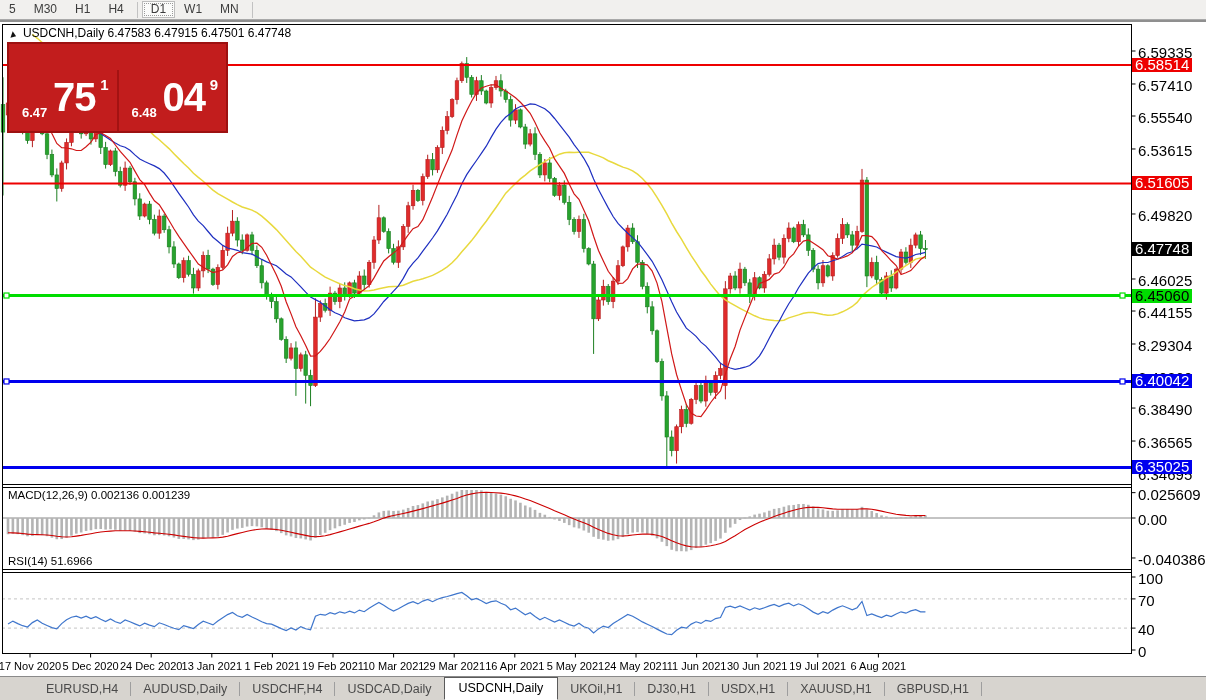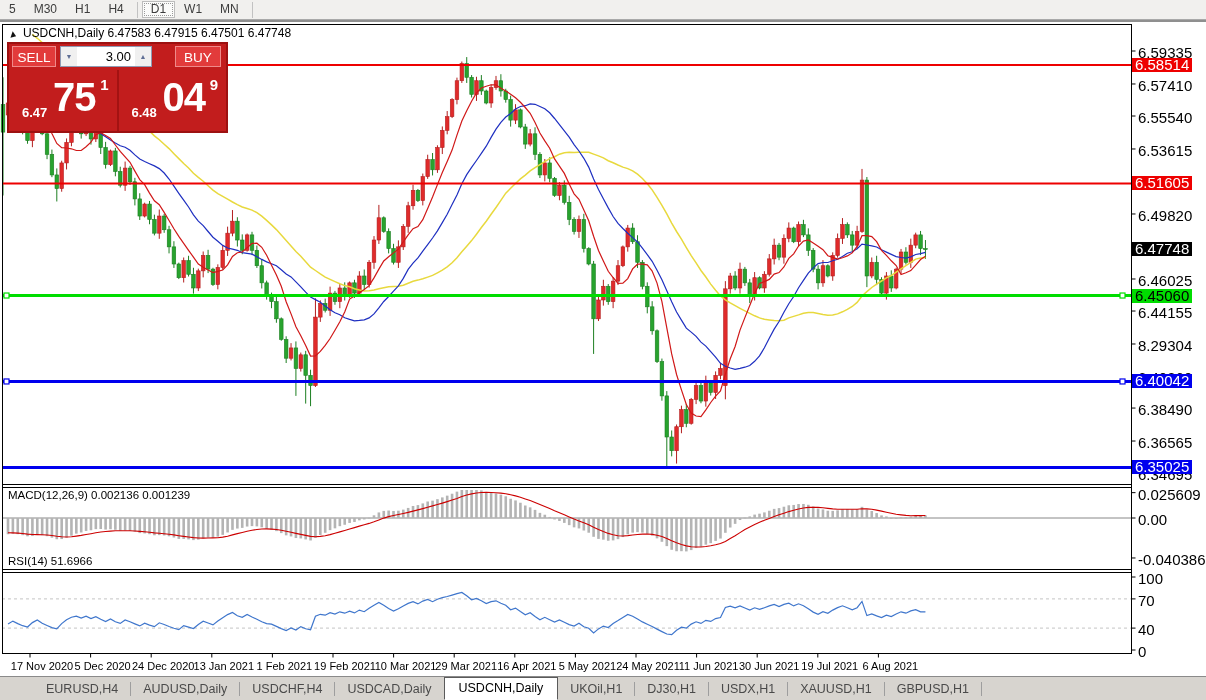--- a/index.html
+++ b/index.html
@@ -41,21 +41,21 @@
   
   .price-axis{position:absolute;left:1132px;top:21px;width:74px;height:633px;z-index:2;cursor:ns-resize;}
   .axlabel{position:absolute;font-size:15px;color:#000;left:6px;white-space:nowrap;}
   .axlabel.box{left:0;padding:0 3px;height:14px;line-height:14px;min-width:52px;}
   .axlabel.red{background:#ee0000;color:#fff;}
   .axlabel.green{background:#00dd00;color:#000;}
   .axlabel.blue{background:#0000ee;color:#fff;}
   .axlabel.black{background:#000;color:#fff;}
   
   .date-axis{position:absolute;left:0;top:658px;width:1131px;height:16px;z-index:2;cursor:ew-resize;}
-  .datelabel{position:absolute;top:2px;font-size:11px;color:#000;transform:translateX(-50%);white-space:nowrap;margin-left:12px;}
+  .datelabel{position:absolute;top:2px;font-size:11px;color:#000;transform:translateX(-50%);white-space:nowrap;}
   
   .tabbar{position:absolute;left:0;top:676px;width:1206px;height:24px;background:#d7d4cf;
     border-top:1px solid #8a8a8a;display:flex;align-items:flex-end;z-index:5;padding-left:34px;box-sizing:border-box;}
   .tab{font-size:12.5px;color:#4a4a4a;padding:3px 12px 4px 12px;cursor:pointer;white-space:nowrap;}
   .tab.active{background:#fff;color:#000;border:1px solid #5a5a5a;border-bottom:1px solid #fff;padding:3px 14px 4px 14px;}
   .tab-sep{width:1px;height:14px;background:#9e9e9e;margin:0 0 4px 0;}
   .tab-arrows{position:absolute;right:12px;top:7px;font-size:10px;color:#555;letter-spacing:18px;cursor:pointer;}
 </style>
 </head>
 <body>
@@ -725,33 +725,20 @@
         <line x1="878.4" y1="654" x2="878.4" y2="657.5" stroke="#000" stroke-width="1"></line>
       </g>
     </svg>
 
   <div class="chart-title"><span class="cursor-icon">▲</span><span>USDCNH,Daily</span>&nbsp;<span>6.47583 6.47915 6.47501 6.47748</span></div>
 
   <div class="pane-label" style="left:8px;top:489px;">MACD(12,26,9) 0.002136 0.001239</div>
   <div class="pane-label" style="left:8px;top:555px;">RSI(14) 51.6966</div>
 
   <div class="quote-panel">
-    <div class="qp-top">
-      <div class="qp-btn sell">SELL</div>
-      <div class="qp-spin">
-        <div class="spin-btn">
-            <span class="tri">▼</span>
-          </div>
-        <input class="vol" readonly="" value="3.00" style="">
-        <div class="spin-btn">
-            <span class="tri">▲</span>
-          </div>
-      </div>
-      <div class="qp-btn buy">BUY</div>
-    </div>
     <div class="qp-prices">
       <div class="qp-price sellp">
         <span class="small">6.47</span>
         <span class="big">75</span>
         <span class="sup">1</span>
       </div>
       <div class="qp-price">
         <span class="small">6.48</span>
         <span class="big">04</span>
         <span class="sup">9</span>

